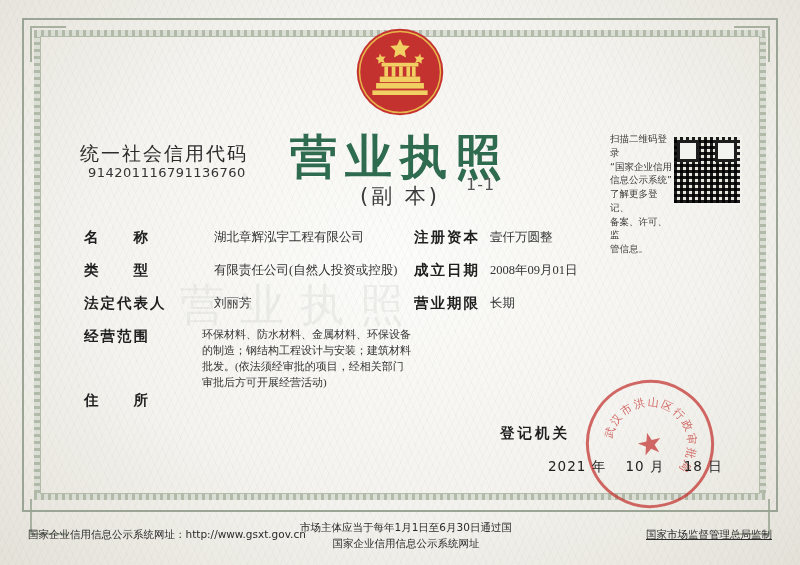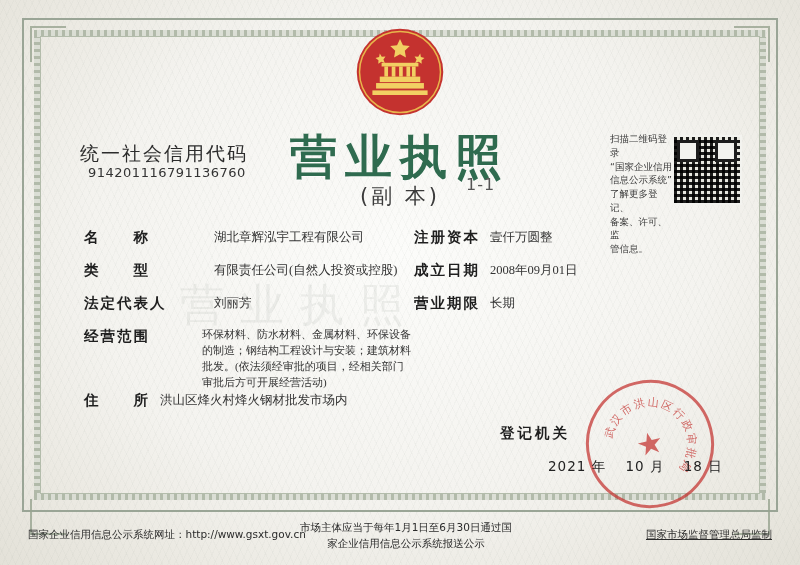--- a/index.html
+++ b/index.html
@@ -360,21 +360,20 @@
       </div>
     </div>
 
     <div class="row scope">
       <div class="col-left">
         <span class="lbl w4">经营范围</span>
         <span class="val small">环保材料、防水材料、金属材料、环保设备的制造；钢结构工程设计与安装；建筑材料批发。(依法须经审批的项目，经相关部门审批后方可开展经营活动)</span>
       </div>
       <div class="col-right">
         <span class="lbl">住　　所</span>
-        <span class="val">洪山区烽火村烽火钢材批发市场内</span>
       </div>
     </div>
 
   </div>
 
   <div class="registrar">登记机关</div>
 
   <div class="seal">
     <svg class="seal-arc" viewBox="0 0 100 100">
       <defs>
@@ -393,17 +392,17 @@
     <span style="margin-left:14px">10</span>
     <span>月</span>
     <span style="margin-left:14px">18</span>
     <span>日</span>
   </div>
 
   <div class="footer">
     <div class="f-left">国家企业信用信息公示系统网址：http://www.gsxt.gov.cn</div>
     <div class="f-center">
       <div>市场主体应当于每年1月1日至6月30日通过国</div>
-      <div>家企业信用信息公示系统报送公示</div>
+      <div>国家企业信用信息公示系统网址</div>
     </div>
     <div class="f-right">国家市场监督管理总局监制</div>
   </div>
 </div>
 
 </body></html>

